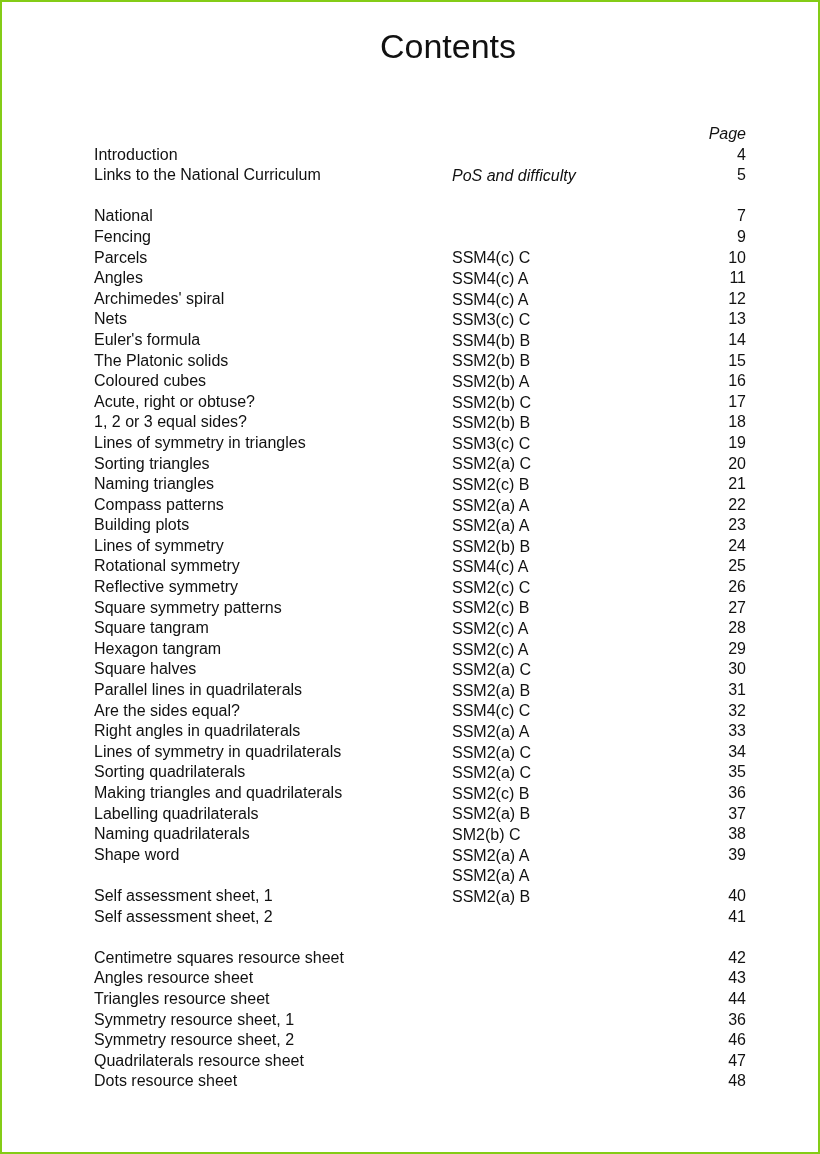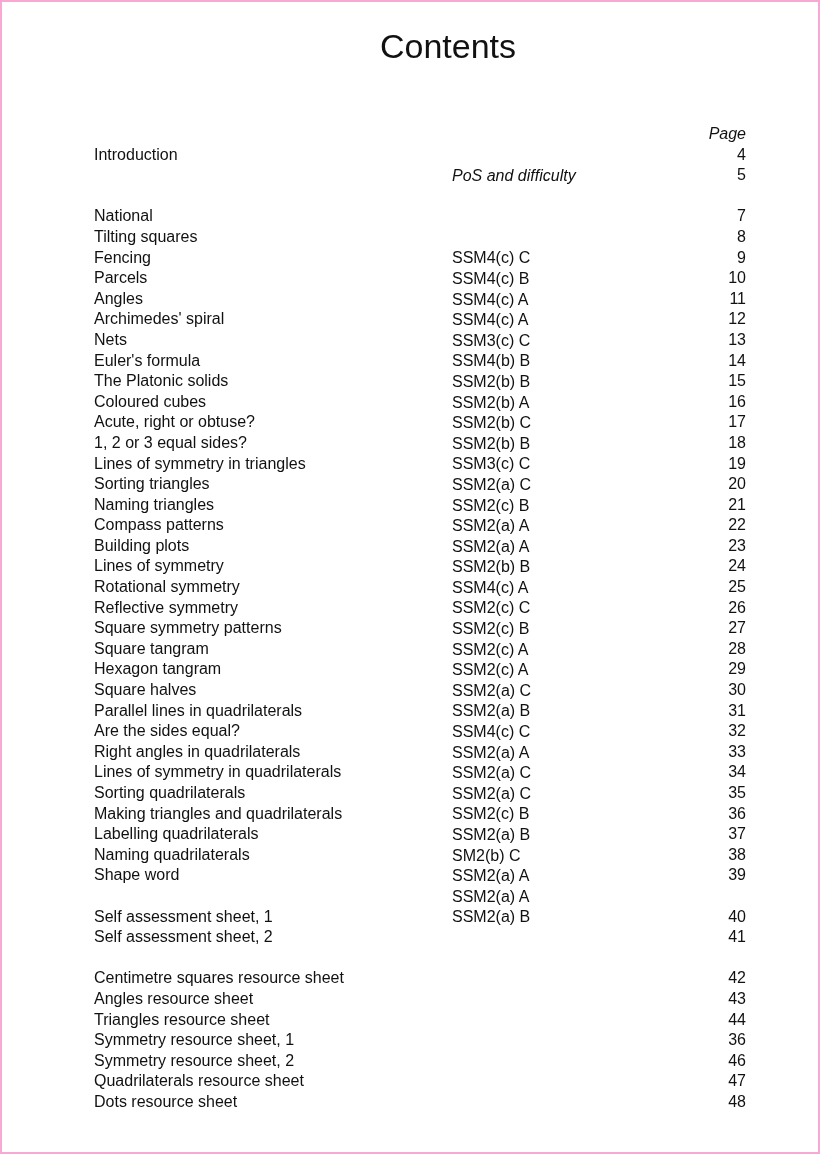--- a/index.html
+++ b/index.html
@@ -1,21 +1,21 @@
 <!DOCTYPE html>
 <html><head>
 <meta charset="utf-8">
 <style>
   html, body { margin: 0; padding: 0; background: #ffffff; }
   body { width: 820px; height: 1154px; overflow: hidden; }
   .page {
     position: relative;
     width: 820px; height: 1154px;
     box-sizing: border-box;
-    border: 2px solid #f9a8d4;
+    border: 2px solid #84cc16;
     background: #ffffff;
     color: #111111;
     font-family: "Liberation Sans", sans-serif;
   }
   .title {
     position: absolute;
     left: 0; right: 0; top: 22px;
     text-align: center;
     font-size: 34px;
     line-height: 44px;
@@ -51,33 +51,29 @@
       <span class="pos">PoS and difficulty</span>
       <span class="page-num">Page</span>
     </div>
     <div id="toc-body">
         <div class="row">
           <span class="name">Introduction</span>
           <span class="pos"></span>
           <span class="page-num">4</span>
         </div>
         <div class="row">
+          <span class="name">Links to the National Curriculum</span>
           <span class="pos"></span>
           <span class="page-num">5</span>
         </div>
         <div class="gap"></div>
         <div class="row">
           <span class="name">National</span>
           <span class="pos">SSM4(c) C</span>
           <span class="page-num">7</span>
-        </div>
-        <div class="row">
-          <span class="name">Tilting squares</span>
-          <span class="pos">SSM4(c) B</span>
-          <span class="page-num">8</span>
         </div>
         <div class="row">
           <span class="name">Fencing</span>
           <span class="pos">SSM4(c) A</span>
           <span class="page-num">9</span>
         </div>
         <div class="row">
           <span class="name">Parcels</span>
           <span class="pos">SSM4(c) A</span>
           <span class="page-num">10</span>

